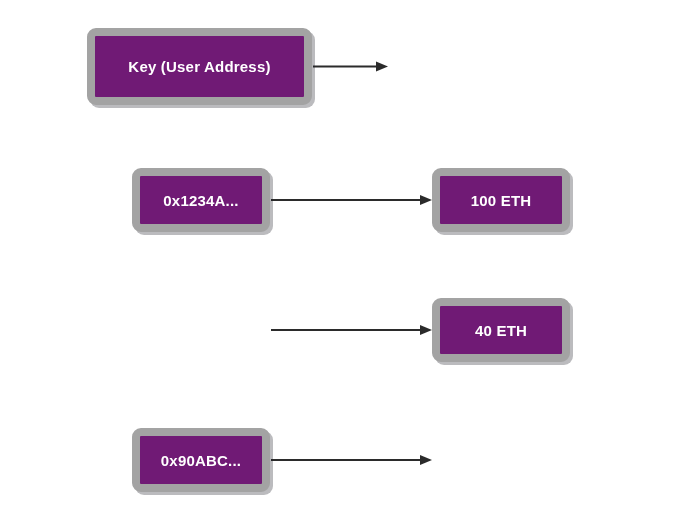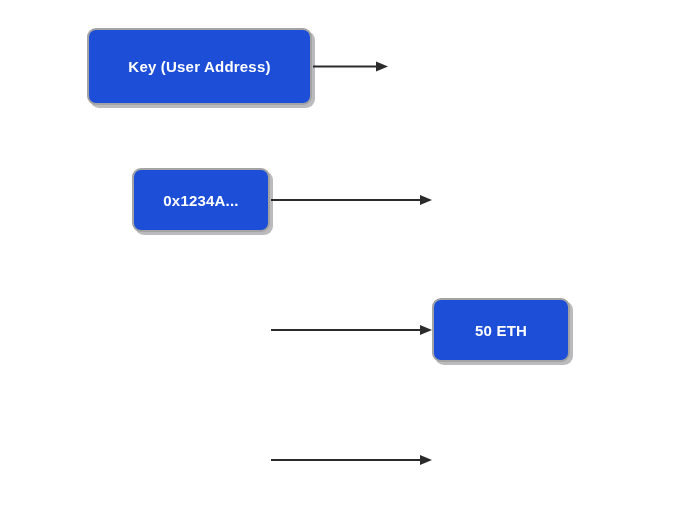--- a/index.html
+++ b/index.html
@@ -14,22 +14,22 @@
     overflow: hidden;
   }
   #canvas {
     position: relative;
     width: 700px;
     height: 525px;
   }
   .node {
     position: absolute;
     box-sizing: border-box;
-    background: #1d4ed8;
-    border: 2px solid #a3a3a3;
+    background: #701a75;
+    border: 8px solid #a3a3a3;
     border-radius: 9px;
     color: #ffffff;
     font-weight: bold;
     display: flex;
     align-items: center;
     justify-content: center;
     text-align: center;
     letter-spacing: 0.2px;
     box-shadow: 3px 3px 0 rgba(30, 30, 40, 0.30);
   }
@@ -108,17 +108,19 @@
 
     <g>
       <line class="arrow-line" x1="271" y1="460" x2="423" y2="460"></line>
       <polygon class="arrow-head" points="432,460 420,455 420,465"></polygon>
     </g>
   </svg>
 
   <div class="node header-key">Key (User Address)</div>
 
   <div class="node key-node row-1">0x1234A...</div>
+  <div class="node value-node row-1">100 ETH</div>
 
-  <div class="node value-node row-2">50 ETH</div>
+  <div class="node value-node row-2">40 ETH</div>
 
+  <div class="node key-node row-3">0x90ABC...</div>
 
 </div>
 
 </body></html>

